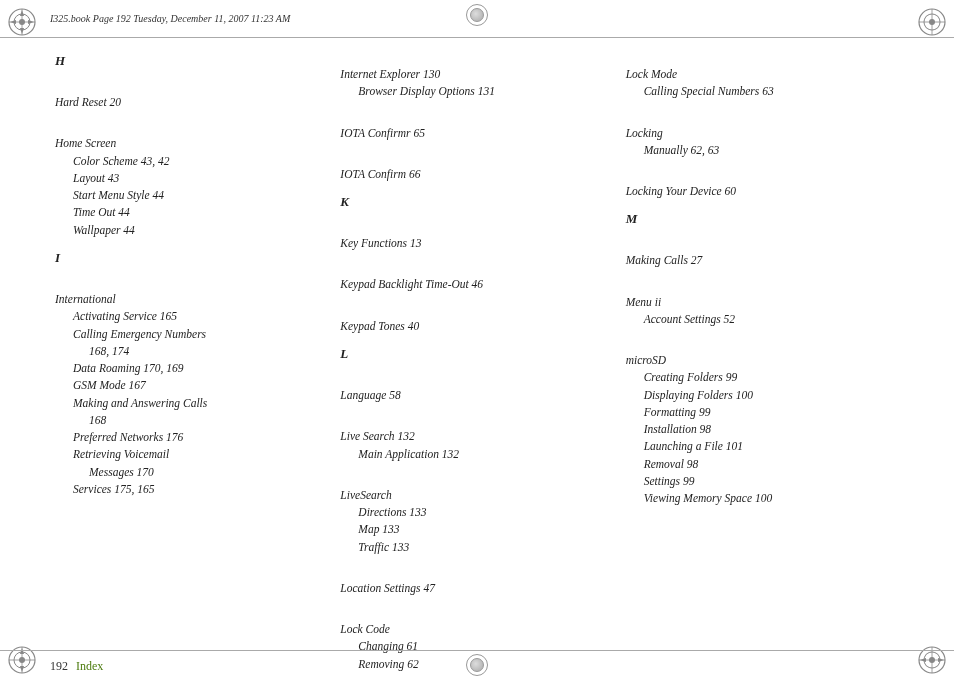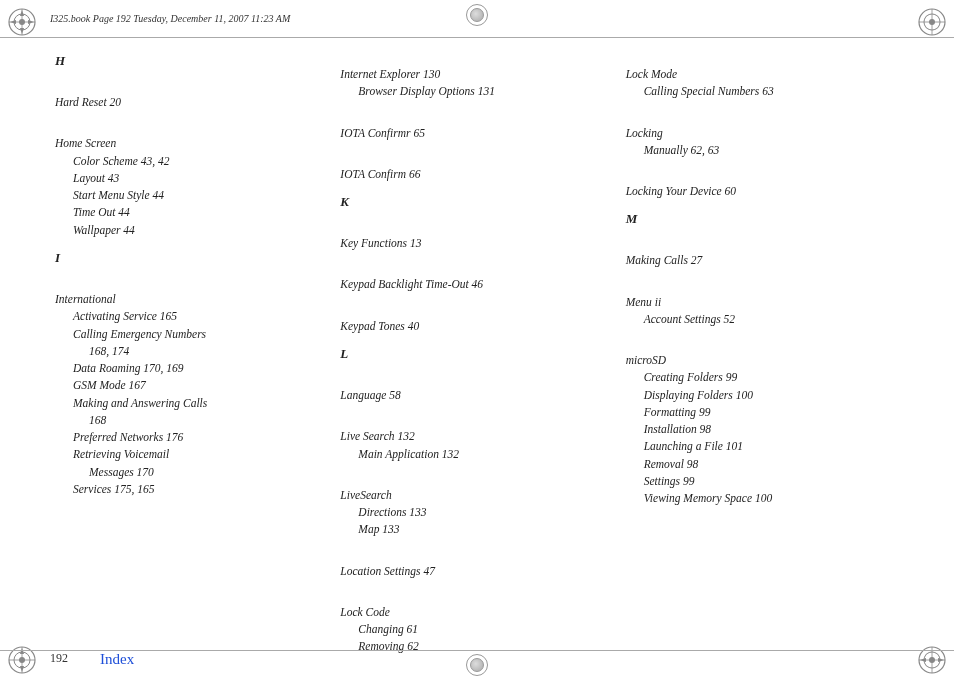--- a/index.html
+++ b/index.html
@@ -26,32 +26,33 @@
       font-style: italic;
     }
 
     
     .footer-bar {
       position: absolute;
       bottom: 0; left: 0; right: 0;
       height: 32px;
       border-top: 1px solid #aaa;
       display: flex;
+      align-items: center;
       padding: 0 50px;
       font-size: 12px;
       color: #333;
     }
     .footer-page-num {
       font-size: 12px;
       color: #333;
     }
     .footer-label {
-      margin-left: 32px;
-      font-size: 15px;
-      color: #1d4ed8;
+      margin-left: 8px;
+      font-size: 12px;
+      color: #4d7c0f;
     }
 
     
     .content {
       position: absolute;
       top: 32px;
       bottom: 36px;
       left: 55px;
       right: 55px;
       display: flex;
@@ -234,20 +235,21 @@
       <div class="entry-l1">Key Functions 13</div>
       <div class="entry-l1">Keypad Backlight Time-Out 46</div>
       <div class="entry-l1">Keypad Tones 40</div>
       <div class="letter-head">L</div>
       <div class="entry-l1">Language 58</div>
       <div class="entry-l1">Live Search 132</div>
       <div class="entry-l2">Main Application 132</div>
       <div class="entry-l1">LiveSearch</div>
       <div class="entry-l2">Directions 133</div>
       <div class="entry-l2">Map 133</div>
+      <div class="entry-l2">Traffic 133</div>
       <div class="entry-l1">Location Settings 47</div>
       <div class="entry-l1">Lock Code</div>
       <div class="entry-l2">Changing 61</div>
       <div class="entry-l2">Removing 62</div>
     </div>
 
   <div class="column" id="col3-render">
       <div class="entry-l1">Lock Mode</div>
       <div class="entry-l2">Calling Special Numbers 63</div>
       <div class="entry-l1">Locking</div>

